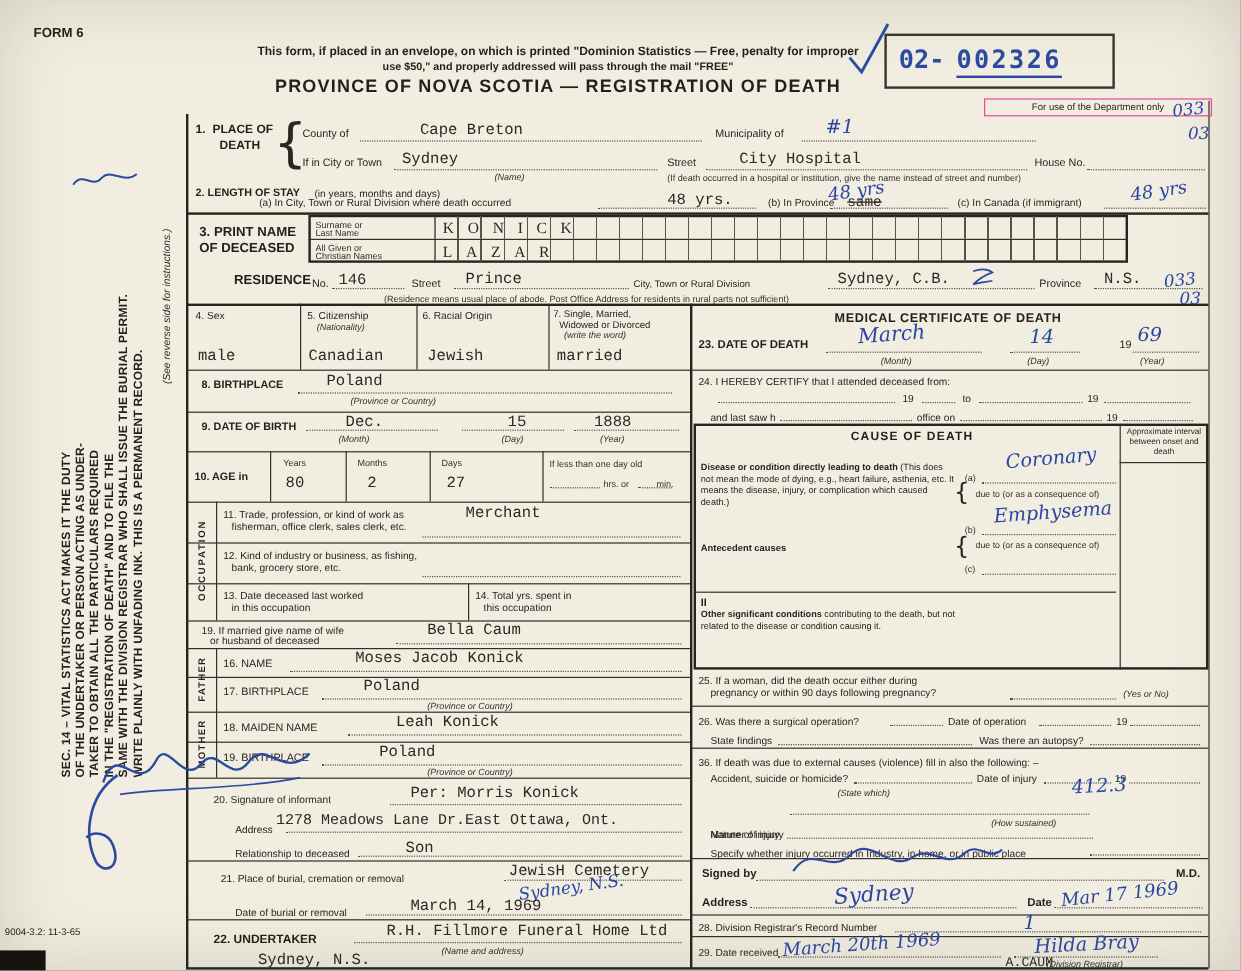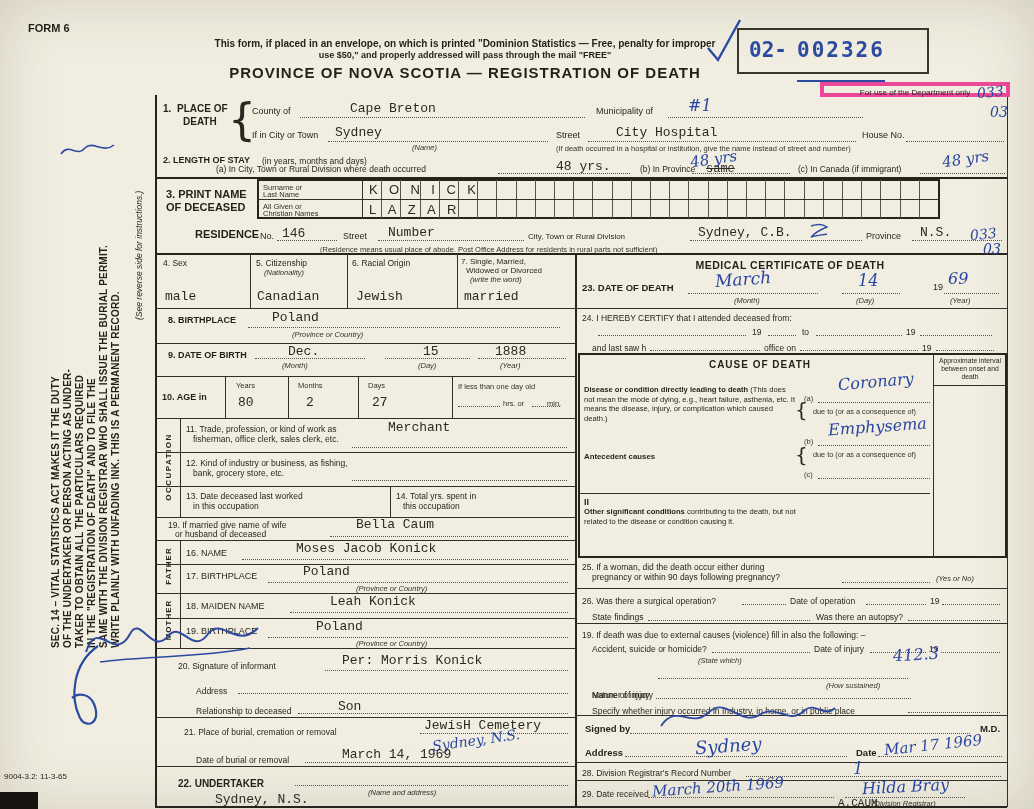--- a/index.html
+++ b/index.html
@@ -19,21 +19,21 @@
   .ink{font-family:"DejaVu Serif",serif;font-style:italic;color:#2946a0;font-size:16px;white-space:nowrap}
   .dot{height:1px;border-bottom:1px dotted #5a5348}
   .hl{background:#332f28;height:1px}
   .hl2{background:#27231d;height:2px}
   .vl{background:#332f28;width:1px}
   .vl2{background:#27231d;width:2px}
   .rot{transform:rotate(-90deg);transform-origin:0 0}
   .para{white-space:normal;font-size:7.6px;line-height:9.6px}
   .sec14line{font-weight:700;font-size:10px;line-height:12px;letter-spacing:.2px;white-space:nowrap}
   .brace{font-family:"DejaVu Sans",sans-serif;color:#2a2621}
-  .letters{font-family:Liberation Sans, sans-serif;font-size:13px;color:#2c2822;
+  .letters{font-family:Liberation Serif, serif;font-size:13px;color:#2c2822;
            letter-spacing:11.4px;line-height:19px;padding-left:6px}
   .boxcell{background-image:repeating-linear-gradient(90deg,transparent 0,transparent 18.2px,#5a5348 18.2px,#5a5348 19.2px)}
   .serial{font-family:"DejaVu Sans Mono",monospace;font-weight:700;font-size:21px;color:#2b4aa0;white-space:nowrap}
   .struck{text-decoration:line-through}
 </style>
 </head>
 <body>
 
 <div class="page">
 
@@ -77,26 +77,26 @@
   <div class="a hl" style="left:575px;top:762px;width:432px"></div>
   <div class="a hl" style="left:575px;top:780px;width:432px"></div>
 
   <div class="a lab b s11" style="left:28px;top:22px">FORM 6</div>
   <div class="a c b" style="left:210px;top:38px;width:510px;font-size:10px">This form, if placed in an envelope, on which is printed "Dominion Statistics — Free, penalty for improper</div>
   <div class="a c b" style="left:210px;top:50px;width:510px;font-size:9px">use $50," and properly addressed will pass through the mail "FREE"</div>
   <div class="a c b s15" style="left:195px;top:64px;width:540px;letter-spacing:1px">PROVINCE OF NOVA SCOTIA — REGISTRATION OF DEATH</div>
 
   <div class="a" style="left:737px;top:28px;width:192px;height:46px;border:2px solid #3a352e">
     <span class="serial a" style="left:10px;top:8px">02-</span>
-    <span class="serial a" style="left:58px;top:8px;letter-spacing:2px;border-bottom:2px solid #2b4aa0;padding-bottom:18px">002326</span>
+    <span class="serial a" style="left:58px;top:8px;letter-spacing:2px;border-bottom:2px solid #2b4aa0;padding-bottom:1px">002326</span>
   </div>
   <svg class="a" style="left:704px;top:18px" width="40" height="48" viewBox="0 0 40 48">
     <polyline points="4,30 14,42 36,2" fill="none" stroke="#2b4aa0" stroke-width="2.4"></polyline>
   </svg>
-  <div class="a c s8" style="left:820px;top:82px;width:190px;height:15px;border:4px solid #ec4899;line-height:13px">For use of the Department only</div>
+  <div class="a c s8" style="left:820px;top:82px;width:190px;height:15px;border:1px solid #ec4899;line-height:13px">For use of the Department only</div>
   <div class="a ink" style="left:977px;top:84px;font-size:14px;transform:rotate(-6deg)">033</div>
   <div class="a ink" style="left:990px;top:104px;font-size:14px">03</div>
 
   <div class="a rot" style="left:50px;top:648px;width:535px">
     <div class="sec14line">SEC. 14 – VITAL STATISTICS ACT MAKES IT THE DUTY</div>
     <div class="sec14line">OF THE UNDERTAKER OR PERSON ACTING AS UNDER-</div>
     <div class="sec14line">TAKER TO OBTAIN ALL THE PARTICULARS REQUIRED</div>
     <div class="sec14line">IN THE "REGISTRATION OF DEATH" AND TO FILE THE</div>
     <div class="sec14line">SAME WITH THE DIVISION REGISTRAR WHO SHALL ISSUE THE BURIAL PERMIT.</div>
     <div class="sec14line">WRITE PLAINLY WITH UNFADING INK. THIS IS A PERMANENT RECORD.</div>
@@ -154,21 +154,21 @@
   <div class="a capu s7" style="left:263px;top:190px">Last Name</div>
   <div class="a capu s7" style="left:263px;top:202px">All Given or</div>
   <div class="a capu s7" style="left:263px;top:209px">Christian Names</div>
   <div class="a boxcell letters" style="left:363px;top:180px;width:575px;height:19px">KONICK</div>
   <div class="a boxcell letters" style="left:363px;top:200px;width:575px;height:18px">LAZAR</div>
   <div class="a lab b s11" style="left:195px;top:228px">RESIDENCE</div>
   <div class="a lab" style="left:260px;top:231px">No.</div>
   <div class="a typed" style="left:282px;top:226px">146</div>
   <div class="a dot" style="left:277px;top:240px;width:60px"></div>
   <div class="a lab" style="left:343px;top:231px">Street</div>
-  <div class="a typed" style="left:388px;top:225px">Number</div>
+  <div class="a typed" style="left:388px;top:225px">Prince</div>
   <div class="a dot" style="left:378px;top:240px;width:146px"></div>
   <div class="a lab s8" style="left:528px;top:232px">City, Town or Rural Division</div>
   <div class="a typed" style="left:698px;top:225px">Sydney, C.B.</div>
   <div class="a dot" style="left:690px;top:240px;width:172px"></div>
   <svg class="a" style="left:808px;top:222px" width="22" height="18" viewBox="0 0 22 18">
     <path d="M3,4 C9,2 15,2 19,5 C11,8 7,11 3,15 C9,13 15,13 19,12" fill="none" stroke="#2b4aa0" stroke-width="1.4"></path>
   </svg>
   <div class="a lab" style="left:866px;top:231px">Province</div>
   <div class="a typed" style="left:920px;top:225px">N.S.</div>
   <div class="a dot" style="left:912px;top:240px;width:90px"></div>
@@ -254,34 +254,36 @@
   <div class="a cap" style="left:356px;top:639px">(Province or Country)</div>
 
   <div class="a lab s85" style="left:178px;top:661px">20. Signature of informant</div>
   <div class="a typed" style="left:342px;top:653px">Per: Morris Konick</div>
   <div class="a dot" style="left:325px;top:670px;width:243px"></div>
   <svg class="a" style="left:80px;top:608px" width="185" height="62" viewBox="0 0 185 62">
     <path d="M6,44 C18,8 34,56 50,26 C60,6 72,48 88,28 C102,12 112,48 128,26 C142,8 156,42 178,20" fill="none" stroke="#2b4aa0" stroke-width="2"></path>
     <path d="M20,54 C60,48 120,50 170,40" fill="none" stroke="#2b4aa0" stroke-width="1.4"></path>
   </svg>
   <div class="a lab s85" style="left:196px;top:686px">Address</div>
+  <div class="a typed" style="left:230px;top:677px;font-size:12.5px">1278 Meadows Lane Dr.East Ottawa, Ont.</div>
   <div class="a dot" style="left:238px;top:693px;width:330px"></div>
   <div class="a lab s85" style="left:196px;top:706px">Relationship to deceased</div>
   <div class="a typed" style="left:338px;top:699px">Son</div>
   <div class="a dot" style="left:298px;top:713px;width:270px"></div>
 
   <div class="a lab s85" style="left:184px;top:727px">21. Place of burial, cremation or removal</div>
   <div class="a typed" style="left:424px;top:718px">JewisH Cemetery</div>
   <div class="a dot" style="left:420px;top:733px;width:148px"></div>
   <div class="a ink" style="left:432px;top:732px;font-size:14px;transform:rotate(-8deg)">Sydney, N.S.</div>
   <div class="a lab s85" style="left:196px;top:755px">Date of burial or removal</div>
   <div class="a typed" style="left:342px;top:747px">March 14, 1969</div>
   <div class="a dot" style="left:305px;top:762px;width:263px"></div>
 
   <div class="a lab b s10" style="left:178px;top:778px">22. UNDERTAKER</div>
+  <div class="a typed" style="left:322px;top:768px">R.H. Fillmore Funeral Home Ltd</div>
   <div class="a dot" style="left:295px;top:785px;width:273px"></div>
   <div class="a cap" style="left:368px;top:788px">(Name and address)</div>
   <div class="a typed" style="left:215px;top:792px">Sydney, N.S.</div>
 
   <div class="a c b" style="left:640px;top:259px;width:300px;font-size:10.5px;letter-spacing:.5px">MEDICAL CERTIFICATE OF DEATH</div>
 
   <div class="a lab b s95" style="left:582px;top:282px">23. DATE OF DEATH</div>
   <div class="a ink" style="left:715px;top:269px;font-size:17px;transform:rotate(-4deg)">March</div>
   <div class="a dot" style="left:688px;top:293px;width:130px"></div>
   <div class="a cap" style="left:734px;top:296px">(Month)</div>
@@ -346,21 +348,21 @@
   <div class="a dot" style="left:742px;top:604px;width:44px"></div>
   <div class="a lab s85" style="left:790px;top:596px">Date of operation</div>
   <div class="a dot" style="left:866px;top:604px;width:60px"></div>
   <div class="a lab s85" style="left:930px;top:596px">19</div>
   <div class="a dot" style="left:942px;top:604px;width:58px"></div>
   <div class="a lab s85" style="left:592px;top:612px">State findings</div>
   <div class="a dot" style="left:648px;top:620px;width:162px"></div>
   <div class="a lab s85" style="left:816px;top:612px">Was there an autopsy?</div>
   <div class="a dot" style="left:908px;top:620px;width:92px"></div>
 
-  <div class="a lab s85" style="left:582px;top:630px">19. If death was due to external causes (violence) fill in also the following: –</div>
+  <div class="a lab s85" style="left:582px;top:630px">36. If death was due to external causes (violence) fill in also the following: –</div>
   <div class="a lab s85" style="left:592px;top:644px">Accident, suicide or homicide?</div>
   <div class="a dot" style="left:712px;top:652px;width:98px"></div>
   <div class="a lab s85" style="left:814px;top:644px">Date of injury</div>
   <div class="a dot" style="left:870px;top:652px;width:56px"></div>
   <div class="a lab s85" style="left:929px;top:644px">19</div>
   <div class="a dot" style="left:941px;top:652px;width:59px"></div>
   <div class="a cap" style="left:698px;top:656px">(State which)</div>
   <div class="a ink" style="left:893px;top:645px;transform:rotate(-3deg)">412.3</div>
   <div class="a lab s85" style="left:592px;top:690px">Manner of injury</div>
   <div class="a dot" style="left:658px;top:678px;width:250px"></div>

